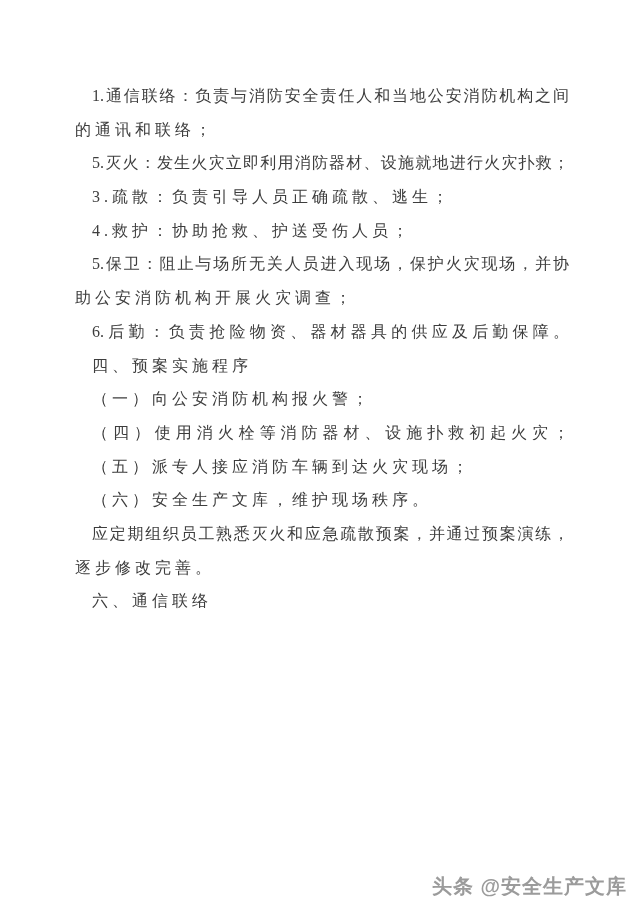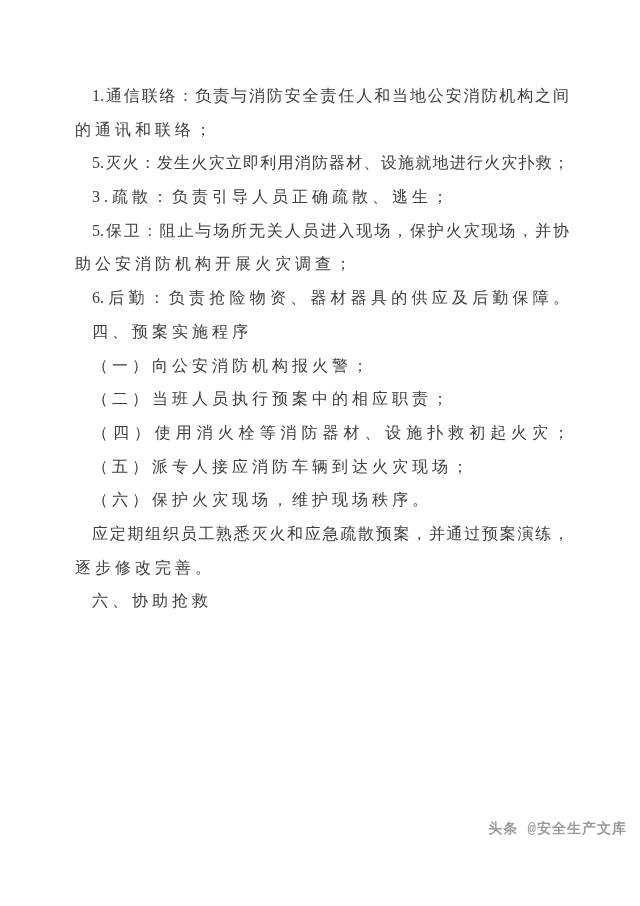--- a/index.html
+++ b/index.html
@@ -33,46 +33,46 @@
     letter-spacing: 0;
     text-align: justify;
     text-align-last: justify;
   }
   .line.ind {
     padding-left: 17px;
   }
   .watermark {
     position: absolute;
     right: 13px;
-    top: 820px;
-    font-family: Liberation Mono, monospace;
+    top: 873px;
+    font-family: Liberation Sans, sans-serif;
     font-weight: bold;
-    font-size: 14px;
+    font-size: 20px;
     letter-spacing: 1px;
     color: #9b9b9b;
     text-shadow: 1px 1px 0 #ffffff, 2px 2px 0 rgba(255,255,255,0.85), -1px -1px 0 rgba(255,255,255,0.6);
   }
 </style>
 </head>
 <body style="background: rgb(255, 255, 255);">
 
 <div class="doc" style="color: rgb(61, 61, 61);">
   <div id="doc-lines">
       <div class="line ind j">1.通信联络：负责与消防安全责任人和当地公安消防机构之间</div>
       <div class="line">的通讯和联络；</div>
       <div class="line ind j">5.灭火：发生火灾立即利用消防器材、设施就地进行火灾扑救；</div>
       <div class="line ind">3.疏散：负责引导人员正确疏散、逃生；</div>
+      <div class="line ind">4.救护：协助抢救、护送受伤人员；</div>
       <div class="line ind j">5.保卫：阻止与场所无关人员进入现场，保护火灾现场，并协</div>
       <div class="line">助公安消防机构开展火灾调查；</div>
       <div class="line ind j">6.后勤：负责抢险物资、器材器具的供应及后勤保障。</div>
       <div class="line ind">四、预案实施程序</div>
       <div class="line ind">（一）向公安消防机构报火警；</div>
-      <div class="line ind">（二）当班人员执行预案中的相应职责；</div>
       <div class="line ind j">（四）使用消火栓等消防器材、设施扑救初起火灾；</div>
       <div class="line ind">（五）派专人接应消防车辆到达火灾现场；</div>
-      <div class="line ind">（六）保护火灾现场，维护现场秩序。</div>
+      <div class="line ind">（六）安全生产文库，维护现场秩序。</div>
       <div class="line ind j">应定期组织员工熟悉灭火和应急疏散预案，并通过预案演练，</div>
       <div class="line">逐步修改完善。</div>
-      <div class="line ind">六、协助抢救</div>
+      <div class="line ind">六、通信联络</div>
     </div>
 </div>
 
 <div class="watermark" style="color: rgb(155, 155, 155);">头条 @安全生产文库</div>
 
 </body></html>

